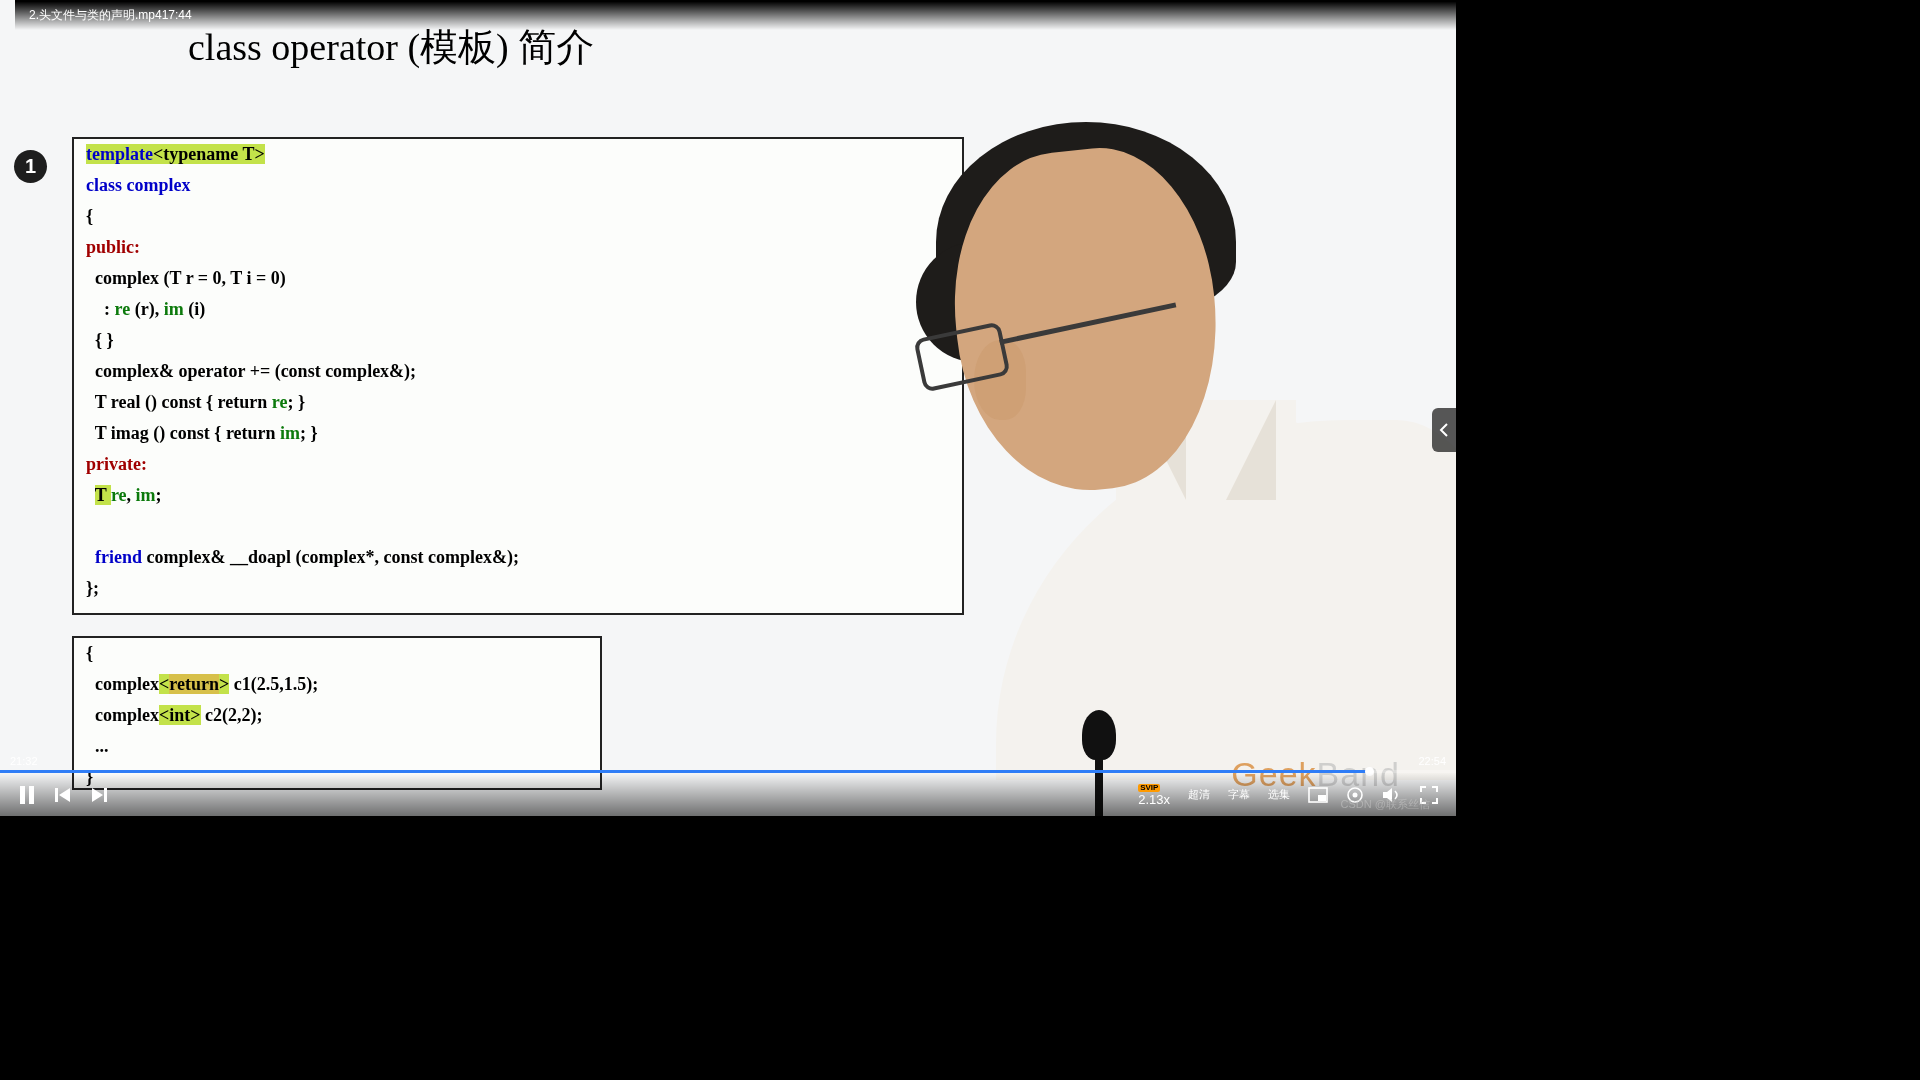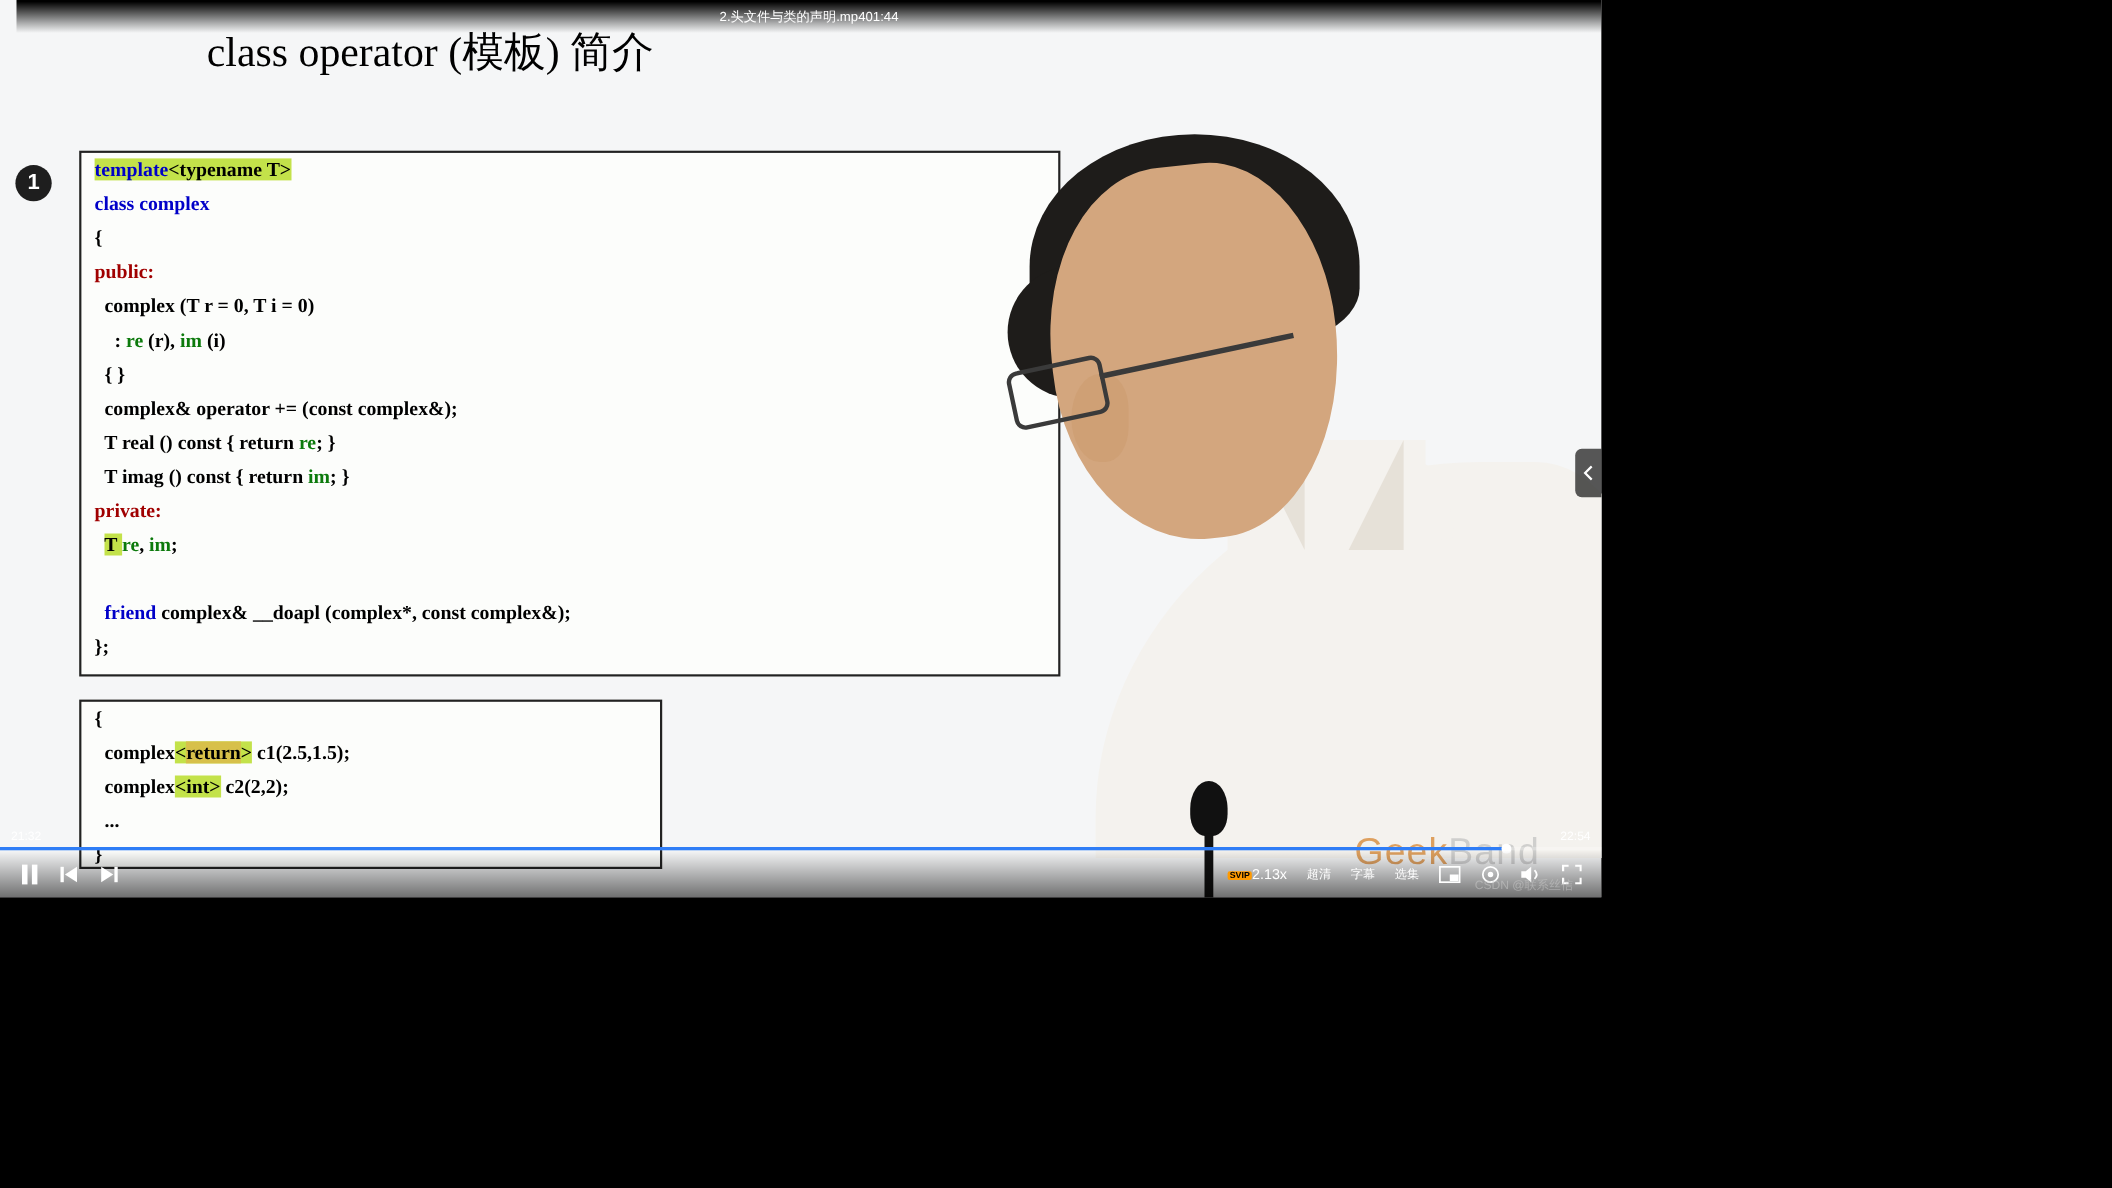--- a/index.html
+++ b/index.html
@@ -35,35 +35,35 @@
   .collar{position:absolute;right:200px;bottom:270px;width:180px;height:110px;background:#f4f2ee}
   .collar::before,.collar::after{content:"";position:absolute;width:0;height:0;border-style:solid}
   .collar::before{left:20px;top:0;border-width:0 50px 100px 0;border-color:transparent #e6e1d8 transparent transparent}
   .collar::after{right:20px;top:0;border-width:0 0 100px 50px;border-color:transparent transparent #e6e1d8 transparent}
   .mic{position:absolute;right:380px;bottom:20px;width:34px;height:50px;background:#111;border-radius:50% 50% 40% 40%}
   .mic::after{content:"";position:absolute;left:13px;top:48px;width:8px;height:70px;background:#111}
 
   .geekband{position:absolute;right:56px;bottom:22px;font-family:"Arial Black",Arial,sans-serif;font-size:34px;letter-spacing:1px;color:#b8b8b8;opacity:.6}
   .geekband .g{color:#d06a00}
 
-  .topbar{position:absolute;top:0;left:15px;right:0;height:30px;display:flex;align-items:center;justify-content:center;padding:0 14px;color:#fff;font-size:12px;z-index:40;background:linear-gradient(#000 5%,rgba(0,0,0,.3) 70%,transparent)}
+  .topbar{position:absolute;top:0;left:15px;right:0;height:30px;display:flex;align-items:center;justify-content:flex-start;padding:0 14px;color:#fff;font-size:12px;z-index:40;background:linear-gradient(#000 5%,rgba(0,0,0,.3) 70%,transparent)}
 
   .progress{position:absolute;left:0;right:0;bottom:43px;height:3px;background:rgba(255,255,255,.25);z-index:40}
   .progress .played{position:absolute;left:0;top:0;height:100%;background:#2f7df6}
   .progress .thumb{position:absolute;top:-3px;width:9px;height:9px;border-radius:50%;background:#fff}
   .time-tip{position:absolute;bottom:49px;color:#fff;font-size:11px;z-index:41}
   .time-left{left:10px}
   .time-right{right:10px}
 
   .controls{position:absolute;left:0;right:0;bottom:0;height:43px;display:flex;align-items:center;justify-content:space-between;color:#fff;font-size:13px;z-index:40;background:linear-gradient(transparent,rgba(0,0,0,.55))}
   .controls .left,.controls .right{display:flex;align-items:center;gap:18px;padding:0 18px}
   .ctrl{display:inline-flex;align-items:center;justify-content:center;cursor:pointer}
   svg{display:block}
 
-  .speed{display:flex;align-items:flex-end;line-height:1}
+  .speed{display:flex;flex-direction:column;align-items:flex-start;line-height:1}
   .speed .tag{font-size:8px;background:#ff9a00;border-radius:2px;padding:0 2px;margin-bottom:1px;color:#000;font-weight:700}
   .txtbtn{font-size:11px}
 
   .side-btn{position:absolute;right:0;top:408px;width:24px;height:44px;background:rgba(0,0,0,.65);border-radius:6px 0 0 6px;display:flex;align-items:center;justify-content:center;z-index:45}
 
   .watermark{position:absolute;right:26px;bottom:4px;color:rgba(200,200,200,.55);font-size:11px;z-index:50}
 </style>
 </head>
 <body>
 
@@ -108,21 +108,21 @@
       <div class="mic"></div>
     </div>
 
     <div class="geekband">
       <span class="g">Geek</span><span>Band</span>
     </div>
   </div>
 
   <div class="topbar">
     <span>2.头文件与类的声明.mp4</span>
-    <span>01:44</span>
+    <span>17:44</span>
   </div>
 
   <div class="side-btn">
     <svg width="10" height="14" viewBox="0 0 10 14">
         <path d="M8 1 L2 7 L8 13" stroke="#fff" stroke-width="2" fill="none"></path>
       </svg>
   </div>
 
   <div class="time-tip time-left">21:32</div>
   <div class="time-tip time-right">22:54</div>

